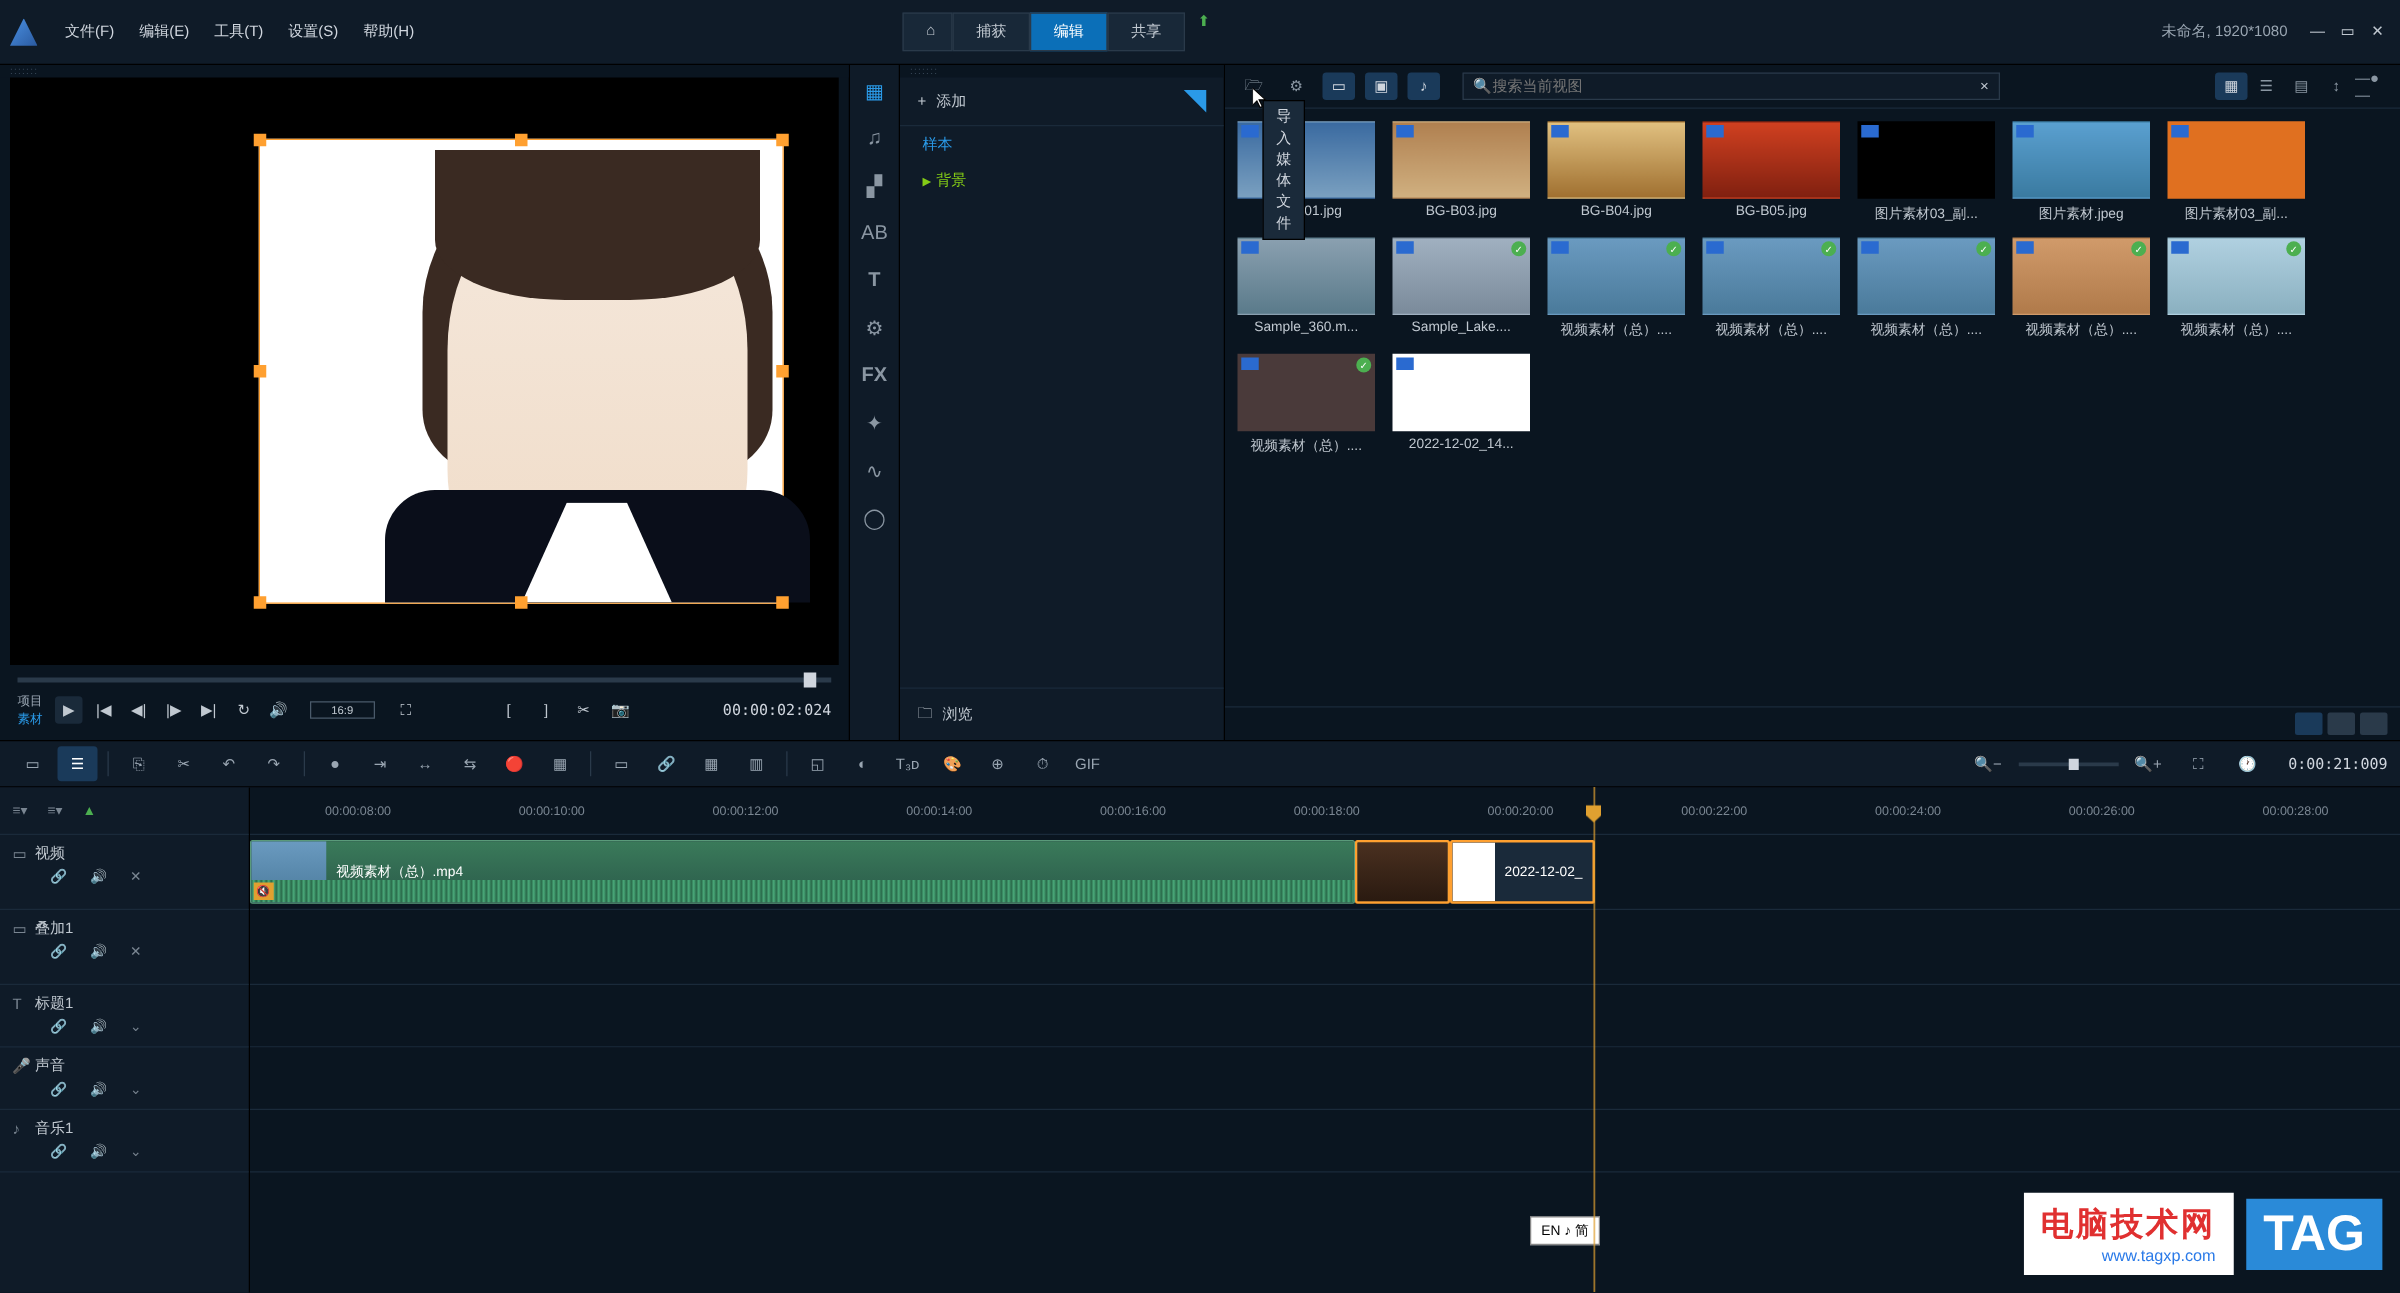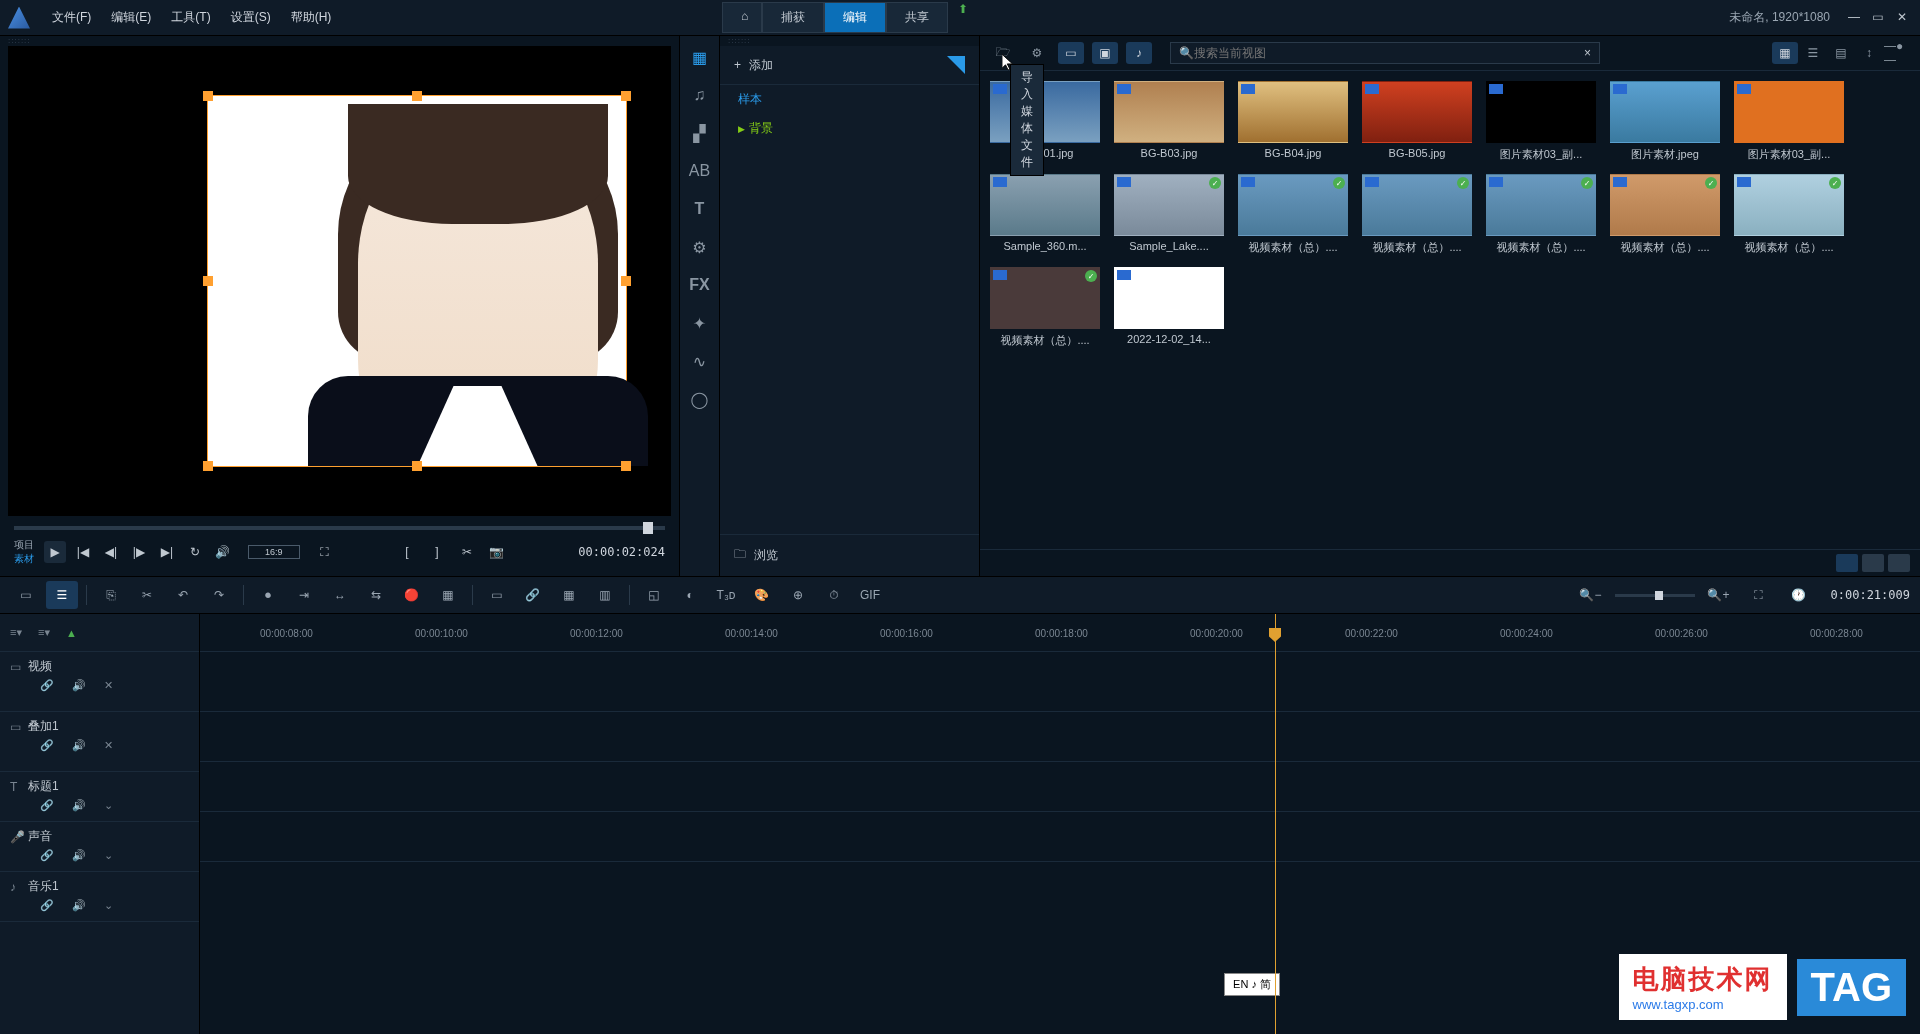--- a/index.html
+++ b/index.html
@@ -1,19 +1,19 @@
 <!DOCTYPE html>
 <html><head>
 <meta charset="utf-8">
 <style>
 * { margin: 0; padding: 0; box-sizing: border-box; font-family: "Microsoft YaHei", sans-serif; }
 body { background: #0a1520; color: #c0c8d0; font-size: 12px; overflow: hidden; width: 1920px; height: 1034px; }
 
 
-.topbar { height: 36px; background: #0f1b28; display: flex; align-items: center; padding: 0 8px; border-bottom: 1px solid #000; }
+.topbar { height: 52px; background: #0f1b28; display: flex; align-items: center; padding: 0 8px; border-bottom: 1px solid #000; }
 .logo { width: 22px; height: 22px; background: linear-gradient(135deg,#4a90e2,#2a5aa0); clip-path: polygon(50% 0,100% 100%,0 100%); margin-right: 12px; }
 .menu-item { padding: 0 10px; cursor: pointer; color: #d0d6de; }
 .mode-tabs { margin-left: auto; margin-right: auto; display: flex; }
 .mode-tab { padding: 6px 18px; background: #182838; border: 1px solid #2a3a4a; cursor: pointer; }
 .mode-tab.home { width: 40px; text-align:center; }
 .mode-tab.active { background: #0b6fb8; color: #fff; }
 .top-right { margin-left: auto; display: flex; gap: 4px; }
 .project-info { color: #9aa6b2; margin-right: 10px; }
 .win-btn { width: 20px; height: 16px; display:flex; align-items:center; justify-content:center; cursor:pointer; }
 .upload-icon { color: #4caf50; margin-left: 10px; }
@@ -109,21 +109,21 @@
 .clip.video { background: linear-gradient(#3a7a5a,#2a5a4a); border:1px solid #5a9a7a;}
 .clip.video .wave { position:absolute; bottom:0; left:0; right:0; height:18px; background: repeating-linear-gradient(90deg,#2a6a4a 0,#4aaa7a 2px,#2a6a4a 4px);}
 .clip.trans { background:#3a2a1a; border:2px solid #ffa030;}
 .clip.photo { background:#1a2a3a; border:2px solid #ffa030;}
 .clip-thumb { width:60px; height:100%; background:#4a7aa0;}
 .clip-label { padding:0 8px; color:#fff; font-size:11px; white-space:nowrap;}
 .clip-mute { position:absolute; left:2px; bottom:2px; width:16px; height:14px; background:#e0a030; font-size:9px; display:flex;align-items:center;justify-content:center;color:#000;}
 
 
 .watermark { position:fixed; right:14px; bottom:14px; display:flex; align-items:center; gap:10px; z-index:200;}
-.wm-text { background:#fff; padding:8px 14px; text-align:left;}
+.wm-text { background:#fff; padding:8px 14px; text-align:right;}
 .wm-main { color:#e03030; font-size:26px; font-weight:bold; letter-spacing:2px;}
 .wm-sub { color:#2a7ae8; font-size:13px;}
 .wm-tag { background:#2a8ad8; color:#fff; font-size:40px; font-weight:bold; padding:6px 14px;}
 
 .ime-badge { position:fixed; right:640px; bottom:38px; background:#fff; color:#000; padding:3px 8px; font-size:11px; border:1px solid #888;}
 
 .cursor { position:absolute; width:14px; height:18px; z-index:150;}
 </style>
 </head>
 <body>
@@ -489,20 +489,35 @@
         <div class="ruler-mark" style="left: 990px;">00:00:20:00</div>
         <div class="ruler-mark" style="left: 1145px;">00:00:22:00</div>
         <div class="ruler-mark" style="left: 1300px;">00:00:24:00</div>
         <div class="ruler-mark" style="left: 1455px;">00:00:26:00</div>
         <div class="ruler-mark" style="left: 1610px;">00:00:28:00</div>
       </div>
     <div class="playhead" style="left:1075px">
         <div class="playhead-marker"></div>
       </div>
 
+    <div class="track-lane tall">
+      <div class="clip video" style="left:0;width:884px">
+        <div class="clip-thumb" style="background:linear-gradient(#6a9ac0,#4a7a9a)"></div>
+        <span class="clip-label">视频素材（总）.mp4</span>
+        <div class="wave"></div>
+        <div class="clip-mute">🔇</div>
+      </div>
+      <div class="clip trans" style="left:884px;width:76px">
+        <div style="width:100%;height:100%;background:linear-gradient(#4a3020,#2a1a10)"></div>
+      </div>
+      <div class="clip photo" style="left:960px;width:116px">
+        <div class="clip-thumb" style="width:40px;background:#fff"></div>
+        <span class="clip-label">2022-12-02_</span>
+      </div>
+    </div>
     <div class="track-lane tall"></div>
     <div class="track-lane short"></div>
     <div class="track-lane short"></div>
     <div class="track-lane short"></div>
   </div>
 </div>
 
 <div class="ime-badge">EN ♪ 简</div>
 
 <div class="watermark">

